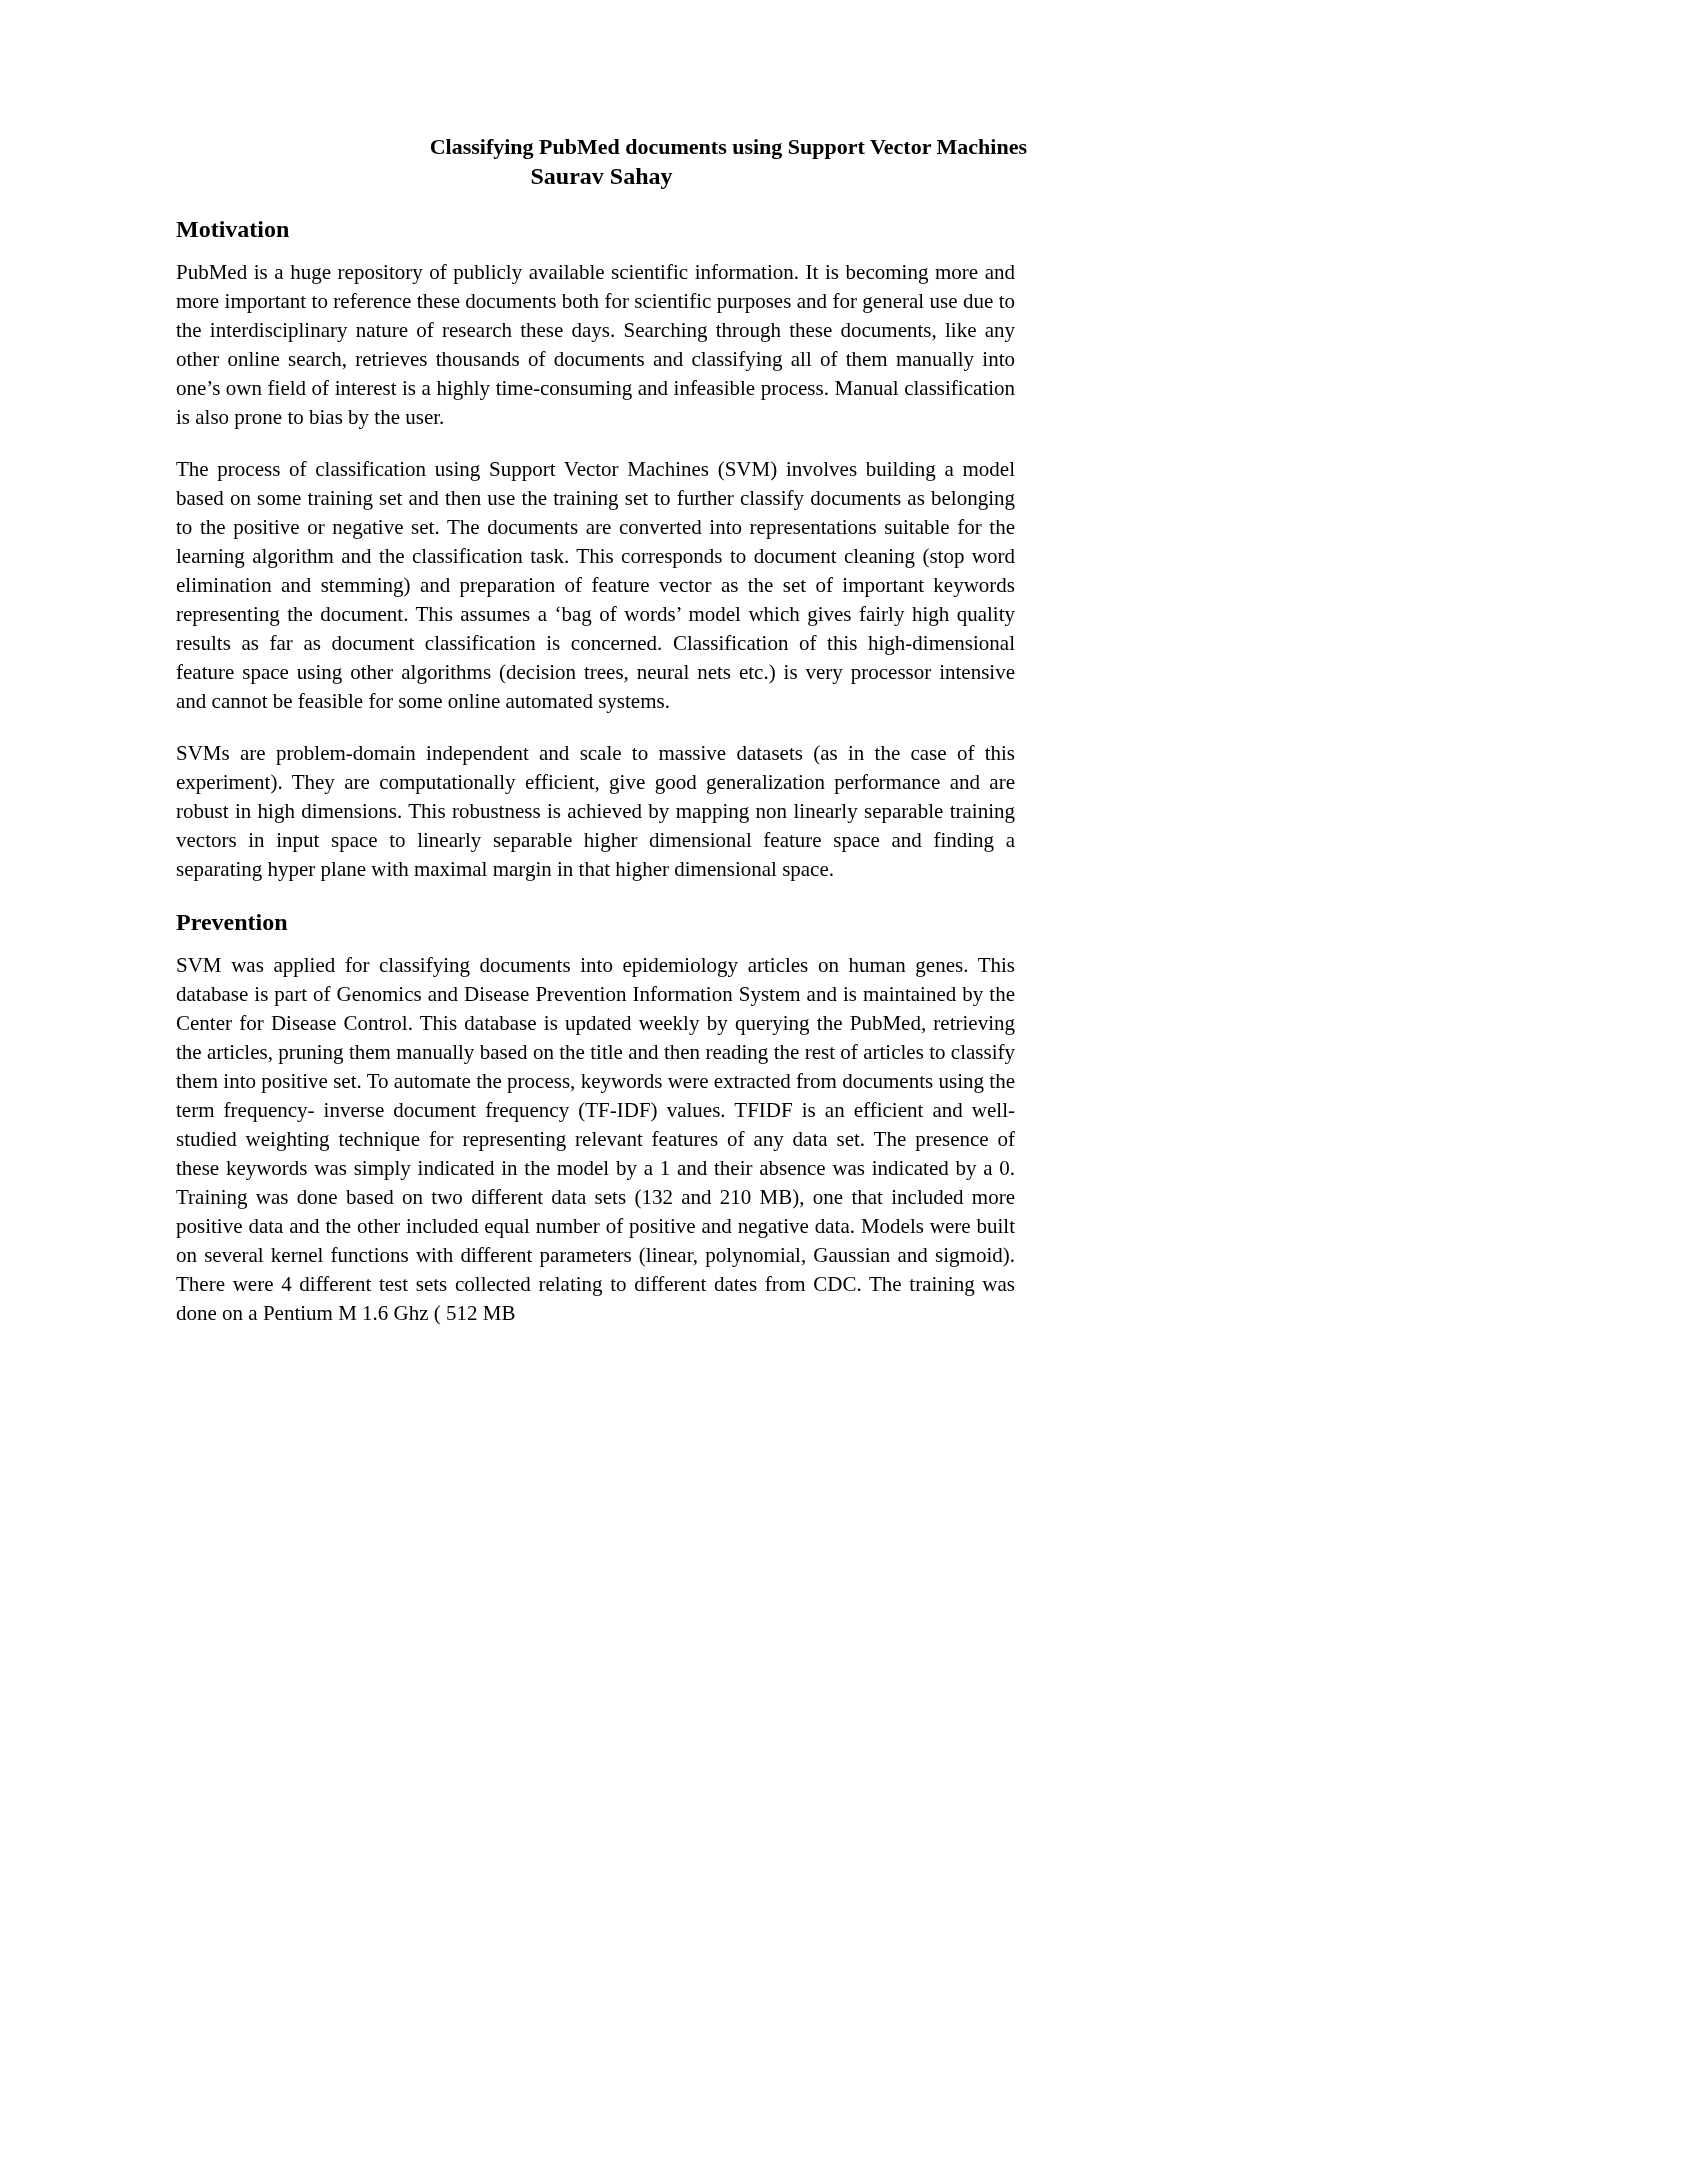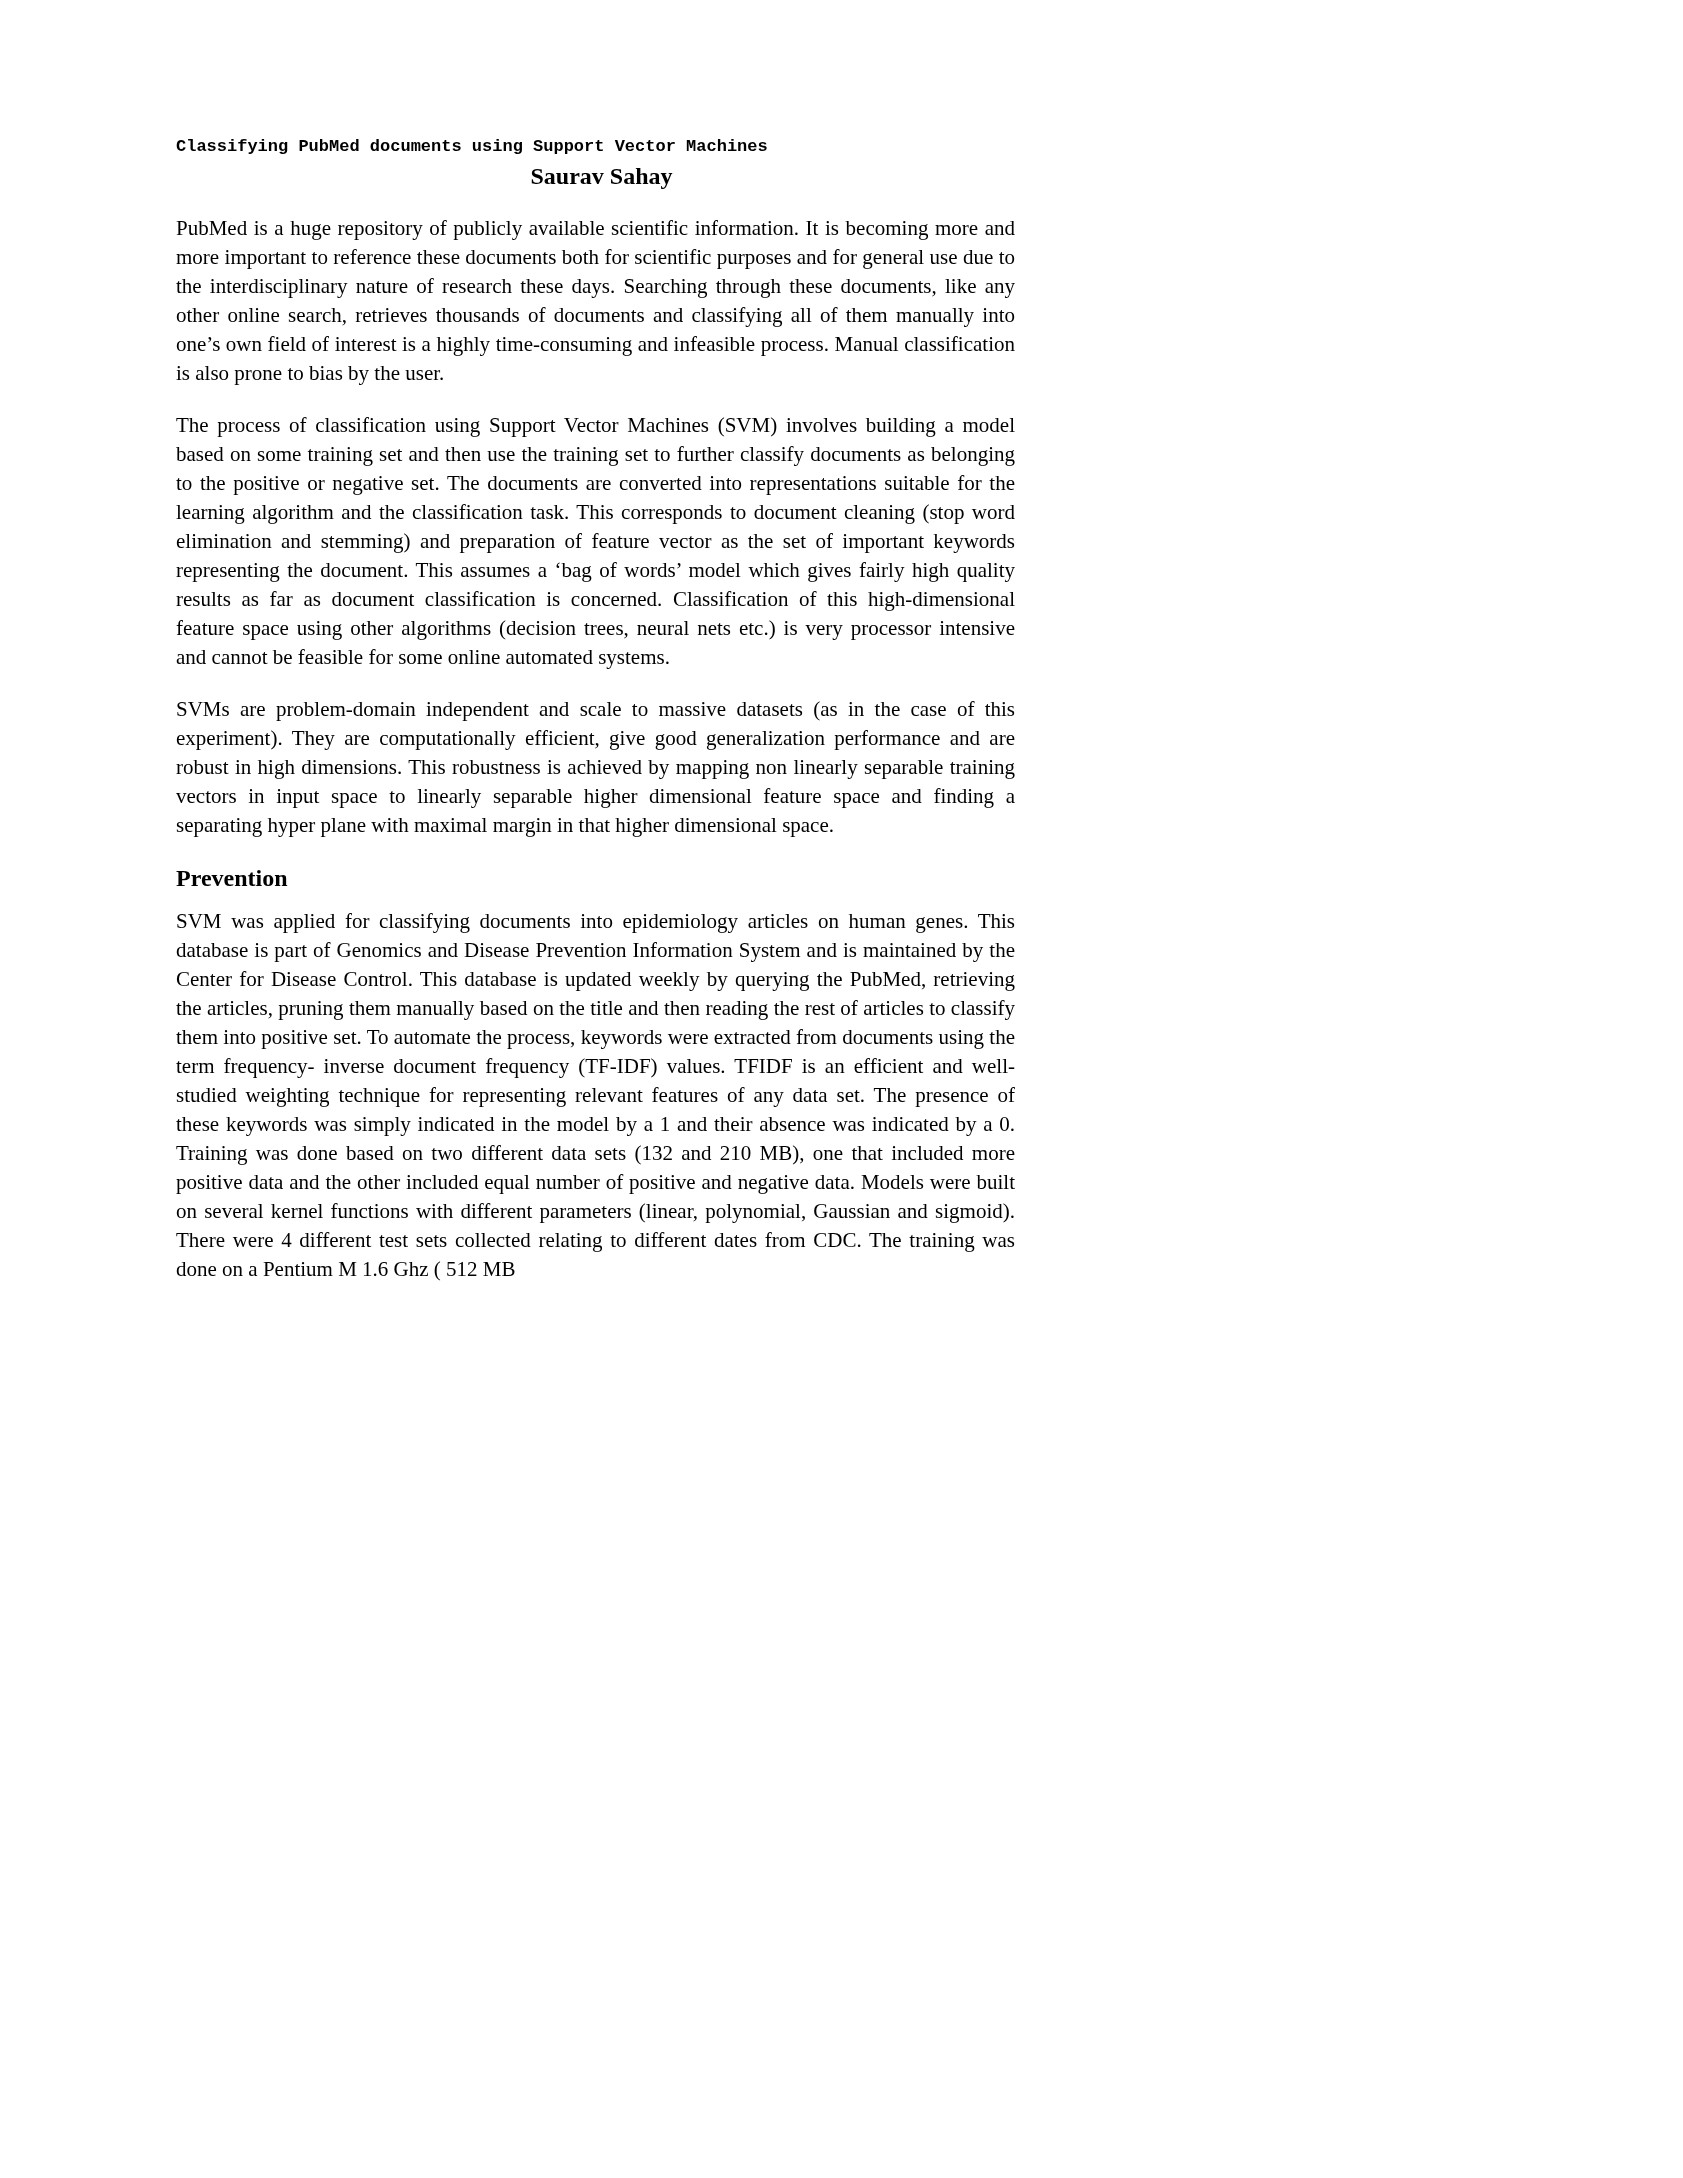--- a/index.html
+++ b/index.html
@@ -16,26 +16,25 @@
     font-family: "Liberation Serif", "DejaVu Serif", serif;
     overflow: hidden;
   }
   .content {
     position: absolute;
     left: 176px;
     top: 132px;
     width: 851px;
   }
   .title {
-    font-size: 17px;
+    font-size: 22px;
     font-weight: bold;
-    text-align: left;
+    text-align: right;
     line-height: 30px;
     margin: 0;
-    font-family: Liberation Mono, monospace;
   }
   .author {
     font-size: 24px;
     font-weight: bold;
     text-align: center;
     line-height: 29px;
     margin: 0;
   }
   .heading {
     font-size: 24px;
@@ -56,20 +55,21 @@
 </head>
 <body>
 
 <div class="page">
   <div class="content">
 
     <h1 class="title">Classifying PubMed documents using Support Vector Machines</h1>
 
     <div class="author">Saurav Sahay</div>
 
+    <h2 class="heading">Motivation</h2>
 
     <p class="para">PubMed is a huge repository of publicly available scientific information. It is becoming more and more important to reference these documents both for scientific purposes and for general use due to the interdisciplinary nature of research these days. Searching through these documents, like any other online search, retrieves thousands of documents and classifying all of them manually into one’s own field of interest is a highly time-consuming and infeasible process. Manual classification is also prone to bias by the user.</p>
 
 
     <p class="para">The process of classification using Support Vector Machines (SVM) involves building a model based on some training set and then use the training set to further classify documents as belonging to the positive or negative set. The documents are converted into representations suitable for the learning algorithm and the classification task. This corresponds to document cleaning (stop word elimination and stemming) and preparation of feature vector as the set of important keywords representing the document. This assumes a ‘bag of words’ model which gives fairly high quality results as far as document classification is concerned. Classification of this high-dimensional feature space using other algorithms (decision trees, neural nets etc.) is very processor intensive and cannot be feasible for some online automated systems.</p>
 
     <p class="para">SVMs are problem-domain independent and scale to massive datasets (as in the case of this experiment). They are computationally efficient, give good generalization performance and are robust in high dimensions. This robustness is achieved by mapping non linearly separable training vectors in input space to linearly separable higher dimensional feature space and finding a separating hyper plane with maximal margin in that higher dimensional space.</p>
 
     <h2 class="heading">Prevention</h2>
 

